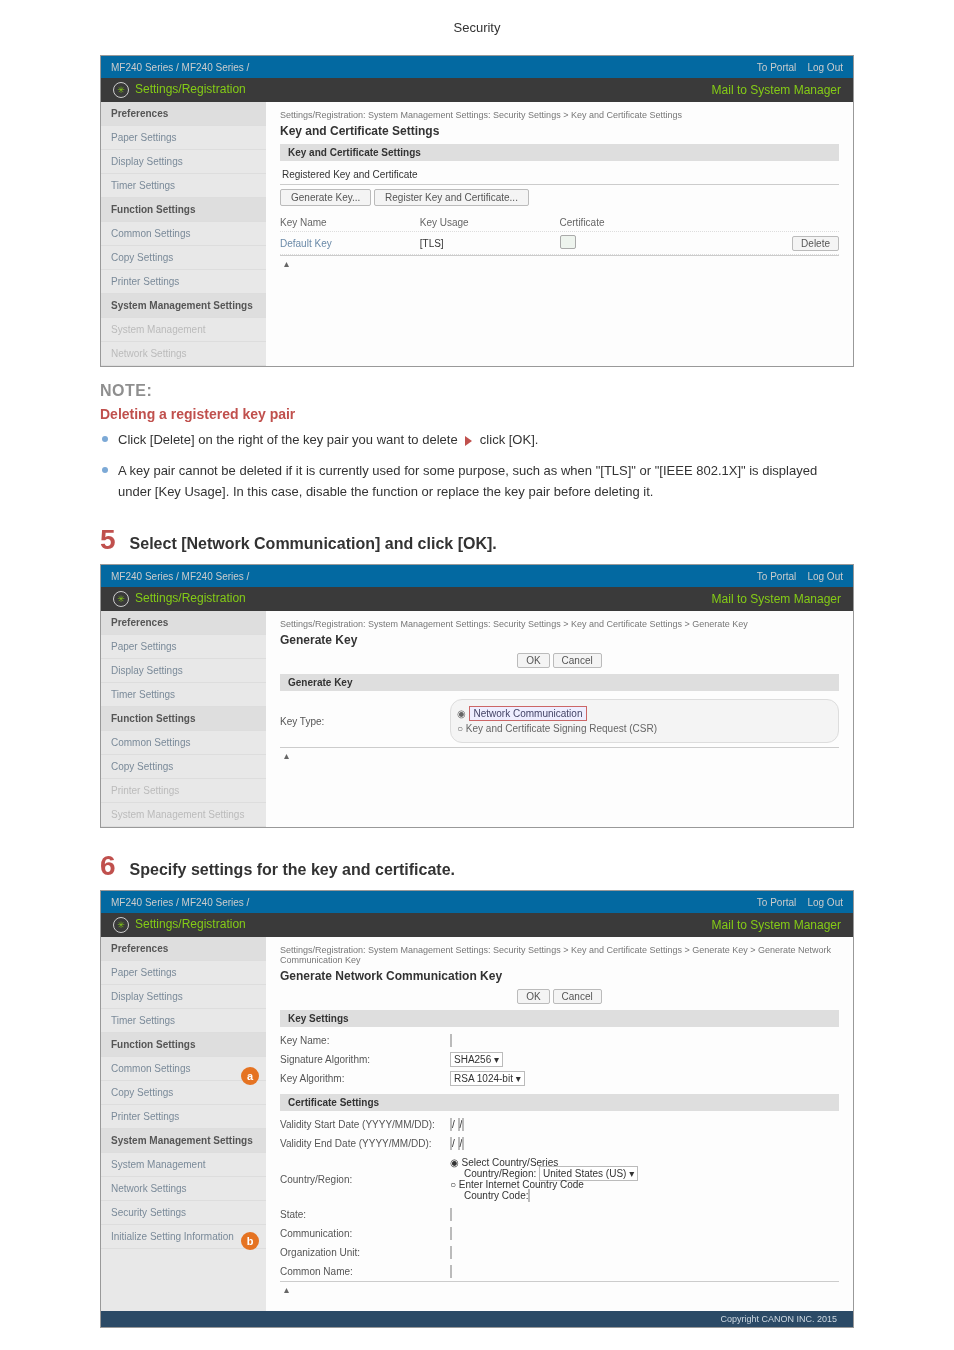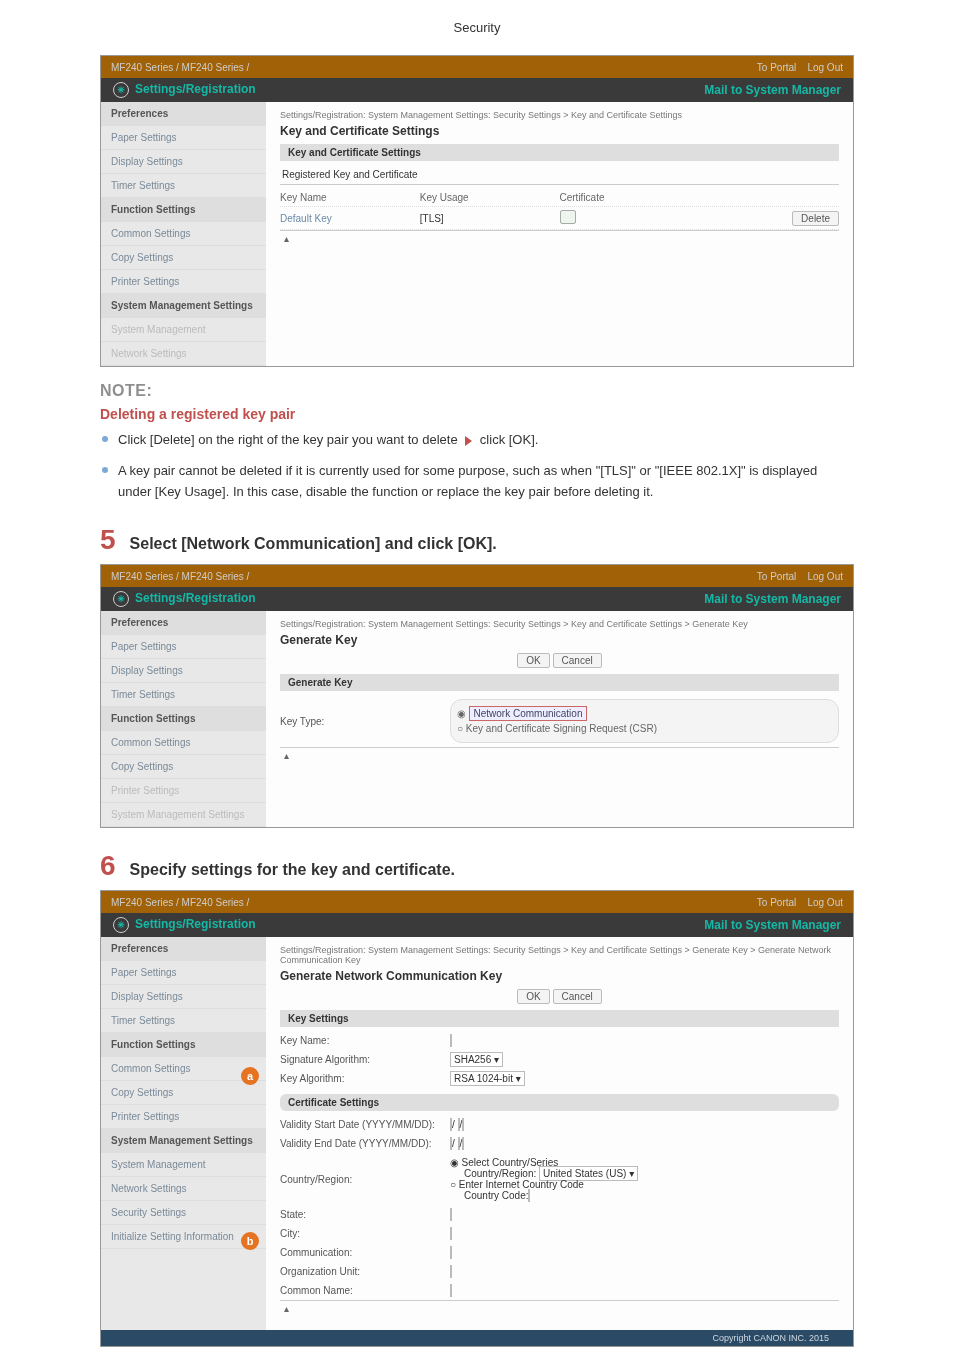--- a/index.html
+++ b/index.html
@@ -20,33 +20,33 @@
     font-size: 13px;
     margin-bottom: 20px;
   }
   .screenshot {
     background: #2b2b2b;
     border: 1px solid #999;
     margin-bottom: 15px;
   }
   .ss-topbar {
     height: 22px;
-    background: #a16207;
+    background: #0369a1;
     display: flex;
     justify-content: space-between;
     align-items: center;
     color: #ccc;
     font-size: 10px;
     padding: 0 10px;
   }
   .ss-header {
     background: #3a3a3a;
-    color: #14b8a6;
+    color: #84cc16;
     font-size: 12px;
-    font-weight: bold;
+    font-weight: normal;
     padding: 4px 12px;
     display: flex;
     justify-content: space-between;
     align-items: center;
   }
   .ss-header .gear {
     display: inline-flex;
     width: 14px;
     height: 14px;
     border: 1px solid #ccc;
@@ -165,21 +165,21 @@
   .ss-collapse {
     border-top: 1px solid #ccc;
     padding: 2px 4px;
     color: #666;
   }
   .ss-footer {
     background: #2b4a66;
     color: #cfd9e2;
     font-size: 9px;
     text-align: right;
-    padding: 3px 24px;
+    padding: 3px 16px;
   }
   .balloon {
     display: inline-flex;
     width: 18px;
     height: 18px;
     border-radius: 50%;
     background: #e57322;
     color: #fff;
     font-size: 11px;
     font-weight: bold;
@@ -298,20 +298,24 @@
         <div class="ss-sidebar-item">Printer Settings</div>
         <div class="ss-sidebar-item category">System Management Settings</div>
         <div class="ss-sidebar-item dimmed">System Management</div>
         <div class="ss-sidebar-item dimmed">Network Settings</div>
       </div>
       <div class="ss-main">
         <div class="ss-breadcrumb">Settings/Registration: System Management Settings: Security Settings &gt; Key and Certificate Settings</div>
         <div class="ss-main-title">Key and Certificate Settings</div>
         <div class="ss-subhead">Key and Certificate Settings</div>
         <div class="ss-section-title">Registered Key and Certificate</div>
+        <div style="margin:4px 0 8px 0;">
+          <span class="ss-btn">Generate Key...</span>
+          <span class="ss-btn">Register Key and Certificate...</span>
+        </div>
         <div class="ss-table-row ss-table-head">
           <div class="ss-col">Key Name</div>
           <div class="ss-col">Key Usage</div>
           <div class="ss-col">Certificate</div>
           <div class="ss-col"></div>
         </div>
         <div class="ss-table-row">
           <div class="ss-col ss-link">Default Key</div>
           <div class="ss-col">[TLS]</div>
           <div class="ss-col"><span class="ss-cert-icon"></span></div>
@@ -432,21 +436,21 @@
           <div class="ss-form-field"><span class="ss-input"></span></div>
         </div>
         <div class="ss-form-row">
           <div class="ss-form-label">Signature Algorithm:</div>
           <div class="ss-form-field"><span class="ss-select"><span>SHA256</span> ▾</span></div>
         </div>
         <div class="ss-form-row">
           <div class="ss-form-label">Key Algorithm:</div>
           <div class="ss-form-field"><span class="ss-select"><span>RSA 1024-bit</span> ▾</span></div>
         </div>
-        <div class="ss-subhead" style="margin-top:6px;border-radius:6px;">Certificate Settings</div>
+        <div class="ss-subhead" style="margin-top:6px;">Certificate Settings</div>
         <div class="ss-form-row">
           <div class="ss-form-label">Validity Start Date (YYYY/MM/DD):</div>
           <div class="ss-form-field">
             <span class="ss-input tiny"></span> /
             <span class="ss-input tiny"></span> /
             <span class="ss-input tiny"></span>
           </div>
         </div>
         <div class="ss-form-row">
           <div class="ss-form-label">Validity End Date (YYYY/MM/DD):</div>
@@ -463,24 +467,20 @@
             <div style="padding-left:14px;"><span>Country/Region:</span> <span class="ss-select"><span>United States (US)</span> ▾</span></div>
             <div><span>○ </span><span>Enter Internet Country Code</span></div>
             <div style="padding-left:14px;"><span>Country Code:</span> <span class="ss-input tiny"></span></div>
           </div>
         </div>
         <div class="ss-form-row">
             <div class="ss-form-label">State:</div>
             <div class="ss-form-field"><span class="ss-input"></span></div>
           </div>
         <div class="ss-form-row">
-            <div class="ss-form-label">City:</div>
-            <div class="ss-form-field"><span class="ss-input"></span></div>
-          </div>
-        <div class="ss-form-row">
             <div class="ss-form-label">Communication:</div>
             <div class="ss-form-field"><span class="ss-input"></span></div>
           </div>
         <div class="ss-form-row">
             <div class="ss-form-label">Organization Unit:</div>
             <div class="ss-form-field"><span class="ss-input"></span></div>
           </div>
         <div class="ss-form-row">
             <div class="ss-form-label">Common Name:</div>
             <div class="ss-form-field"><span class="ss-input"></span></div>

